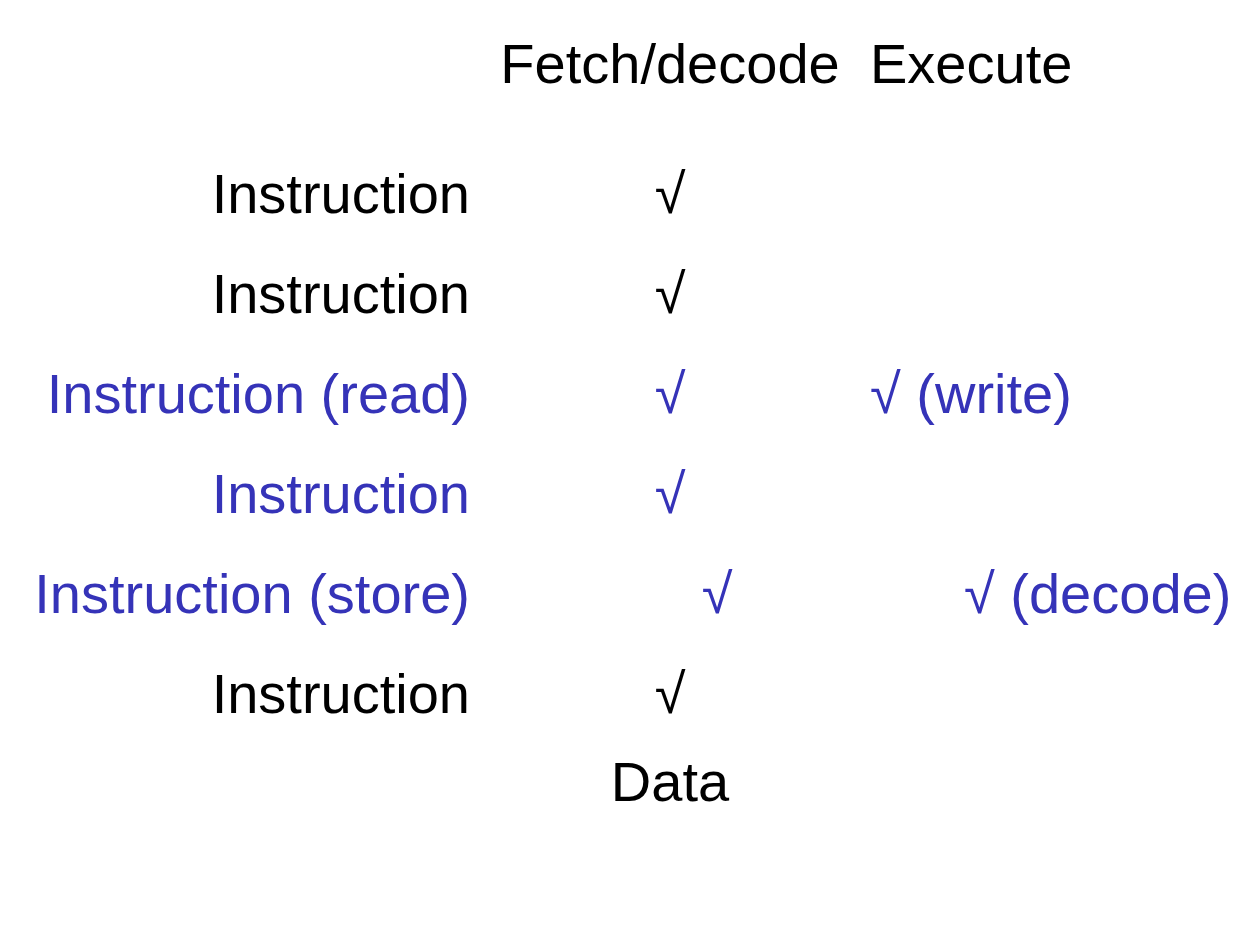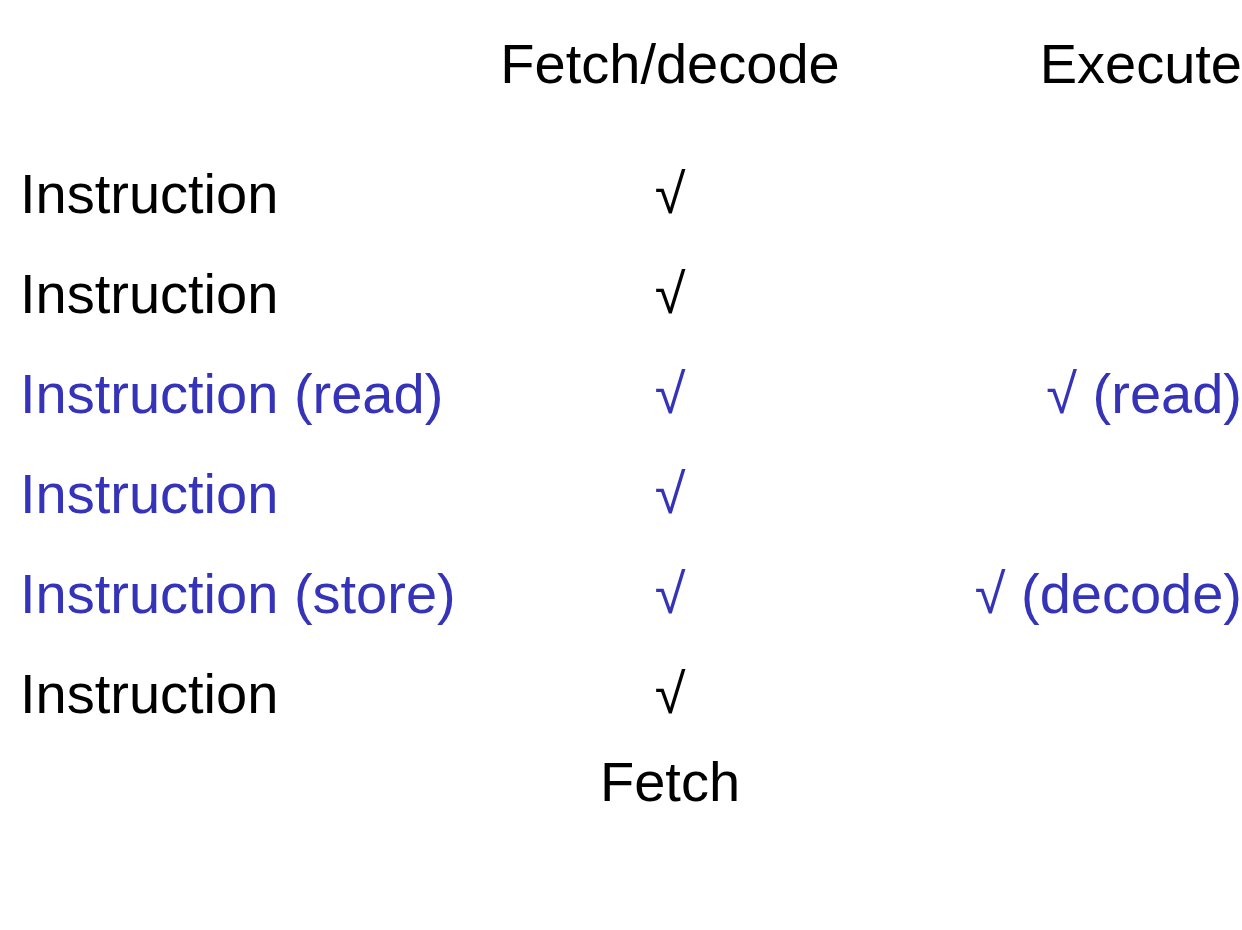--- a/index.html
+++ b/index.html
@@ -21,30 +21,30 @@
     position: absolute;
     left: 0;
     width: 1242px;
     display: grid;
     grid-template-columns: 470px 400px 372px;
     line-height: 68px;
     align-items: baseline;
   }
   .cell-label {
     padding-left: 20px;
-    text-align: left;
+    text-align: right;
     white-space: nowrap;
     overflow: visible;
   }
   .cell-fetch {
     text-align: center;
     white-space: nowrap;
   }
   .cell-exec {
-    text-align: right;
+    text-align: left;
     white-space: nowrap;
   }
   .row.hl {
     color: var(--hl, #3533b8);
   }
   .header-row { top: 30px; }
   .footer-row-1 { top: 748px; }
   .footer-row-2 { top: 842px; }
 </style>
 </head>
@@ -67,41 +67,41 @@
 
   <div class="row" style="top: 260px;">
     <div class="cell-label">Instruction</div>
     <div class="cell-fetch">√</div>
     <div class="cell-exec"></div>
   </div>
 
   <div class="row hl" style="top: 360px;">
     <div class="cell-label">Instruction (read)</div>
     <div class="cell-fetch">√</div>
-    <div class="cell-exec">√ (read)</div>
+    <div class="cell-exec">√ (write)</div>
   </div>
 
   <div class="row hl" style="top: 460px;">
     <div class="cell-label">Instruction</div>
     <div class="cell-fetch">√</div>
     <div class="cell-exec"></div>
   </div>
 
-  <div class="row hl" style="top: 560px;">
+  <div class="row hl" style="top: 560px; gap: 47px;">
     <div class="cell-label">Instruction (store)</div>
     <div class="cell-fetch">√</div>
     <div class="cell-exec">√ (decode)</div>
   </div>
 
   <div class="row" style="top: 660px;">
     <div class="cell-label">Instruction</div>
     <div class="cell-fetch">√</div>
     <div class="cell-exec"></div>
   </div>
 </div>
 
   <div class="row footer-row-1">
     <div class="cell-label"></div>
-    <div class="cell-fetch">Fetch</div>
+    <div class="cell-fetch">Data</div>
   </div>
 
 
 </div>
 
 </body></html>

